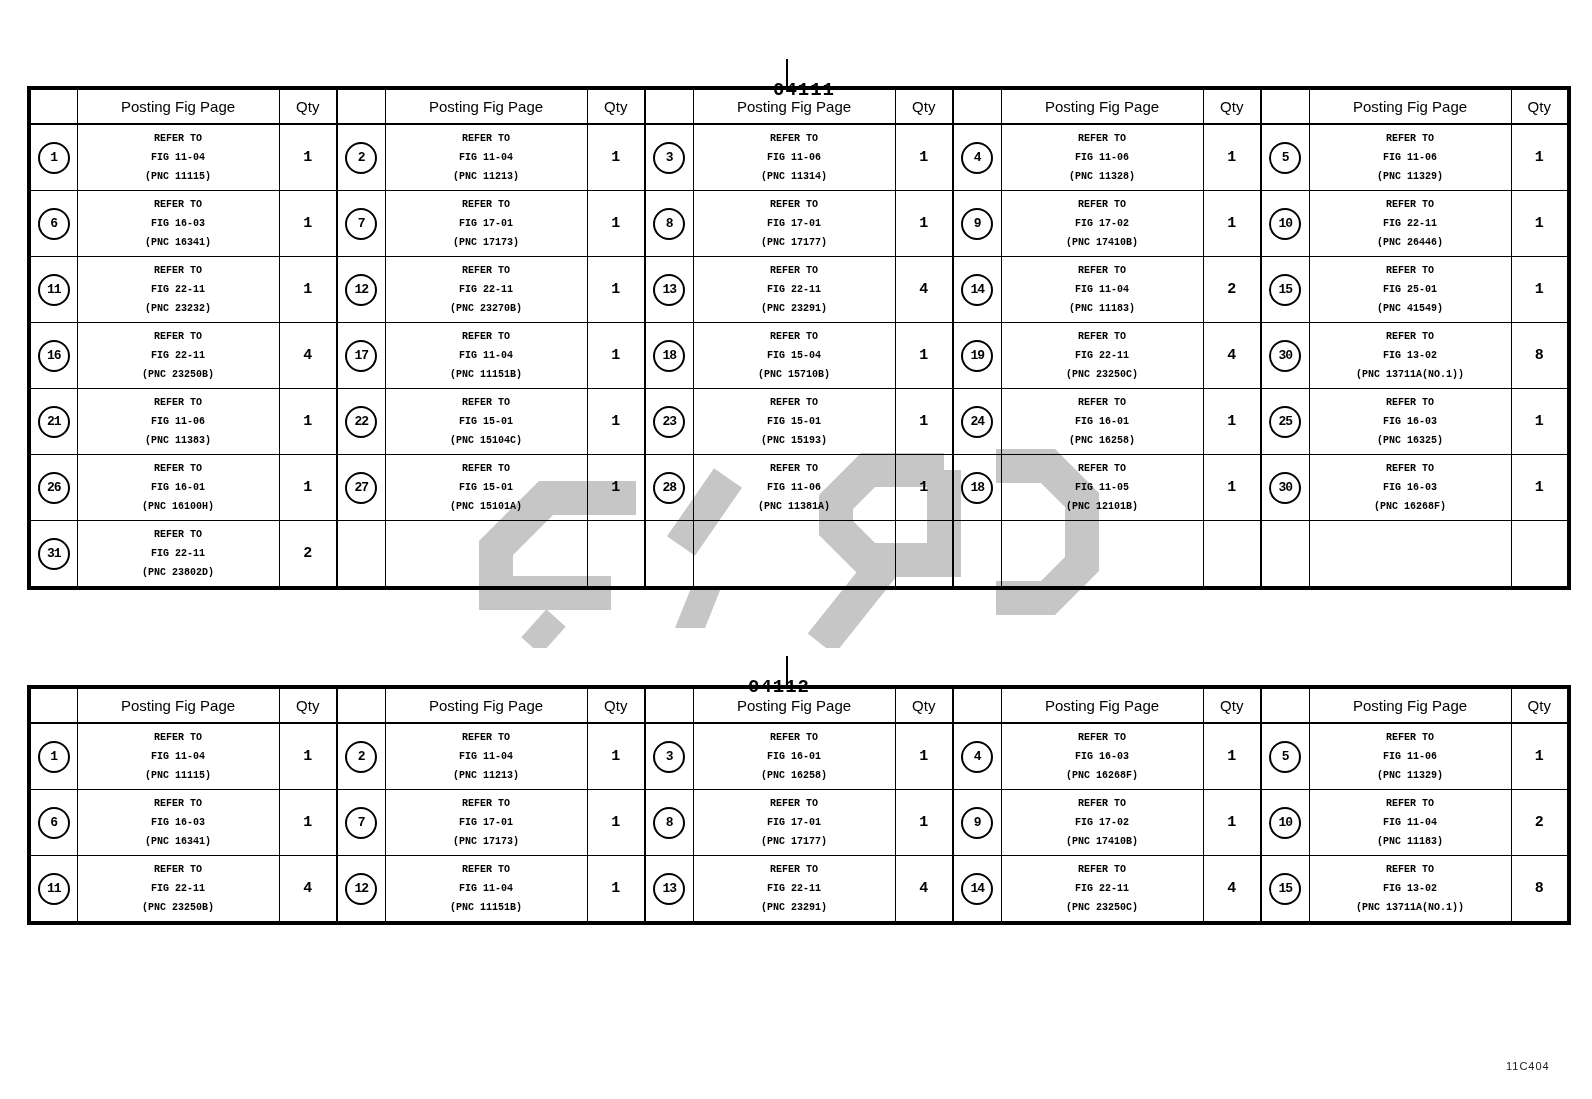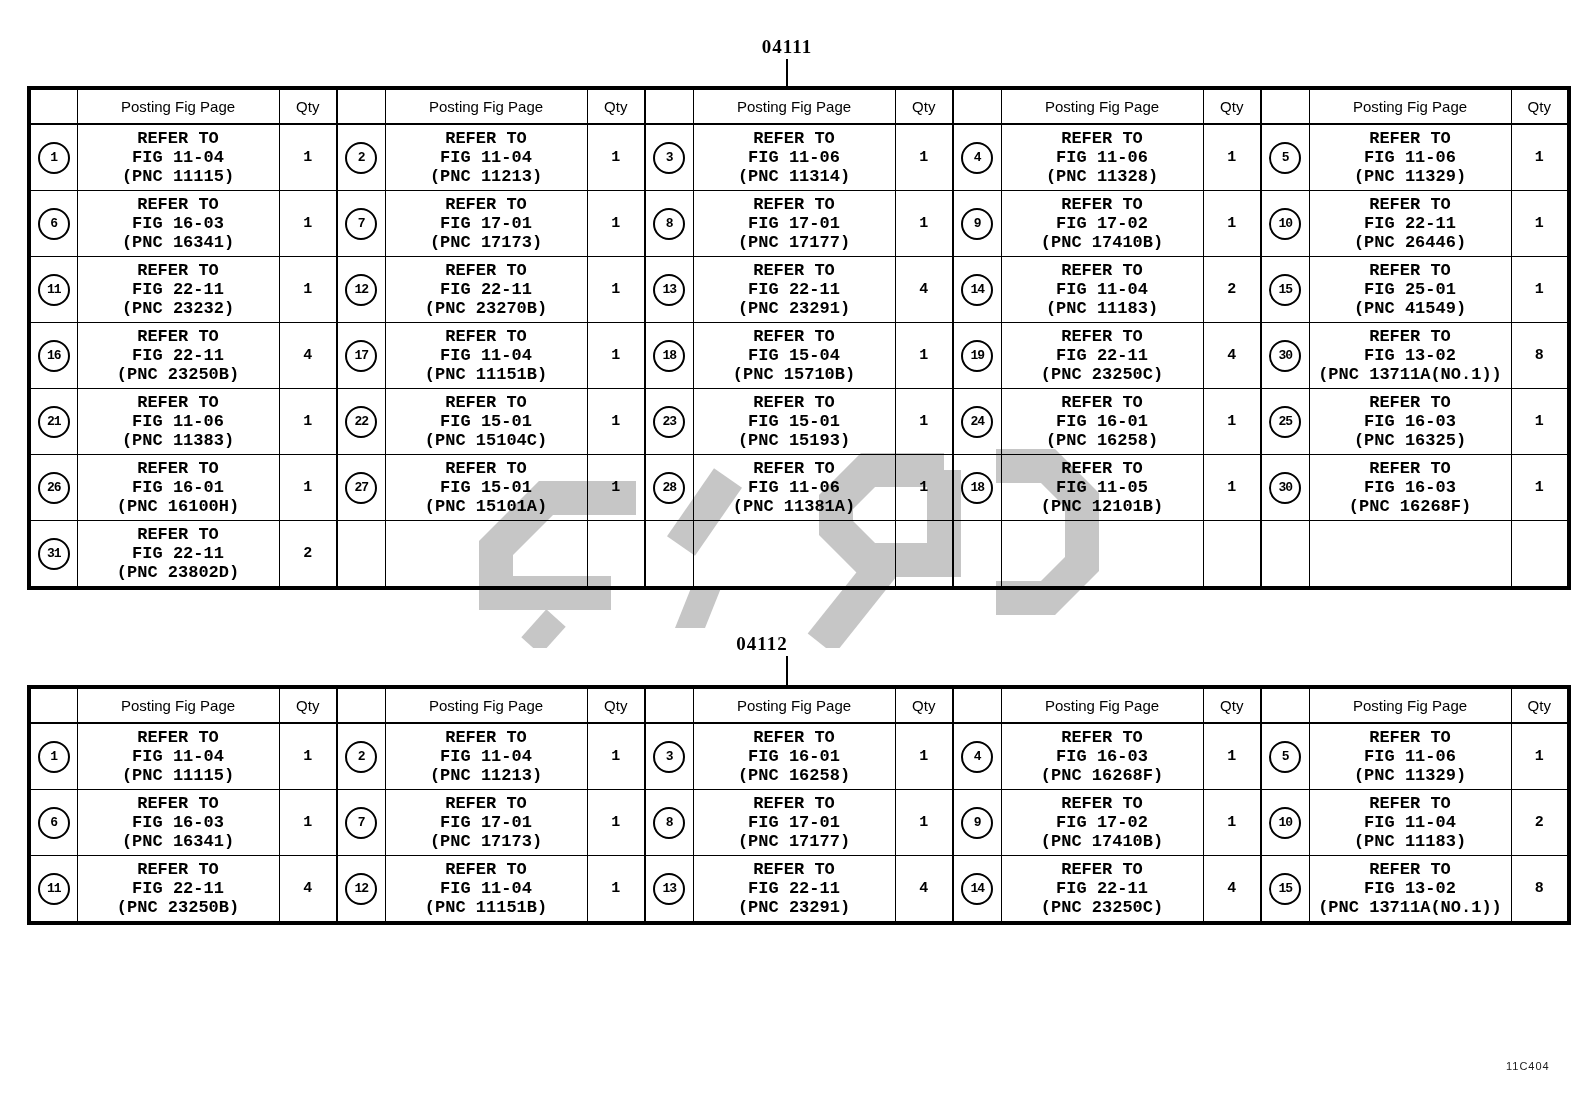--- a/index.html
+++ b/index.html
@@ -4,22 +4,22 @@
 <style>
   html,body{margin:0;padding:0;}
   body{
     width:1592px;height:1099px;position:relative;background:#ffffff;
     font-family:"Liberation Sans", sans-serif;color:#000;overflow:hidden;
   }
   
   .watermark{position:absolute;left:436px;top:448px;width:664px;height:200px;z-index:0;}
   .layer{position:absolute;z-index:1;}
   .fig-label{
-    width:96px;text-align:center;
-    font-family:Liberation Serif, serif;font-weight:bold;font-size:19px;letter-spacing:1px;
+    width:96px;text-align:right;
+    font-family:Liberation Mono, monospace;font-weight:bold;font-size:19px;letter-spacing:1px;margin-top:43px;
   }
   #label-0{left:739px;top:36px;}
   #label-1{left:714px;top:633px;}
   .tick{width:2px;background:#000;}
   #tick-0{left:786px;top:59px;height:27px;}
   #tick-1{left:786px;top:656px;height:29px;}
   #table-0{left:27px;top:86px;}
   #table-1{left:27px;top:685px;}
   table.parts{
     border-collapse:collapse;table-layout:fixed;background:transparent;
@@ -36,21 +36,21 @@
   table.parts tbody td{height:65px;}
   .circle-cell{text-align:center;}
   .badge{
     display:inline-flex;align-items:center;justify-content:center;
     width:28px;height:28px;border:2px solid #000;border-radius:50%;
     font-family:"Liberation Mono", monospace;font-weight:bold;font-size:13px;line-height:1;
     letter-spacing:-1px;background:transparent;
   }
   .posting-cell{
     text-align:center;font-family:"Liberation Mono", monospace;
-    font-weight:bold;font-size:17px;line-height:19px;white-space:nowrap;
+    font-weight:bold;font-size:10px;line-height:19px;white-space:nowrap;
   }
   .qty-cell{
     text-align:center;font-family:"Liberation Mono", monospace;
     font-weight:bold;font-size:15px;
   }
   .doc-code{
     left:1506px;top:1060px;font-size:11px;color:#1b1b1b;letter-spacing:1px;
     font-family:"Liberation Sans", sans-serif;
   }
 </style>

